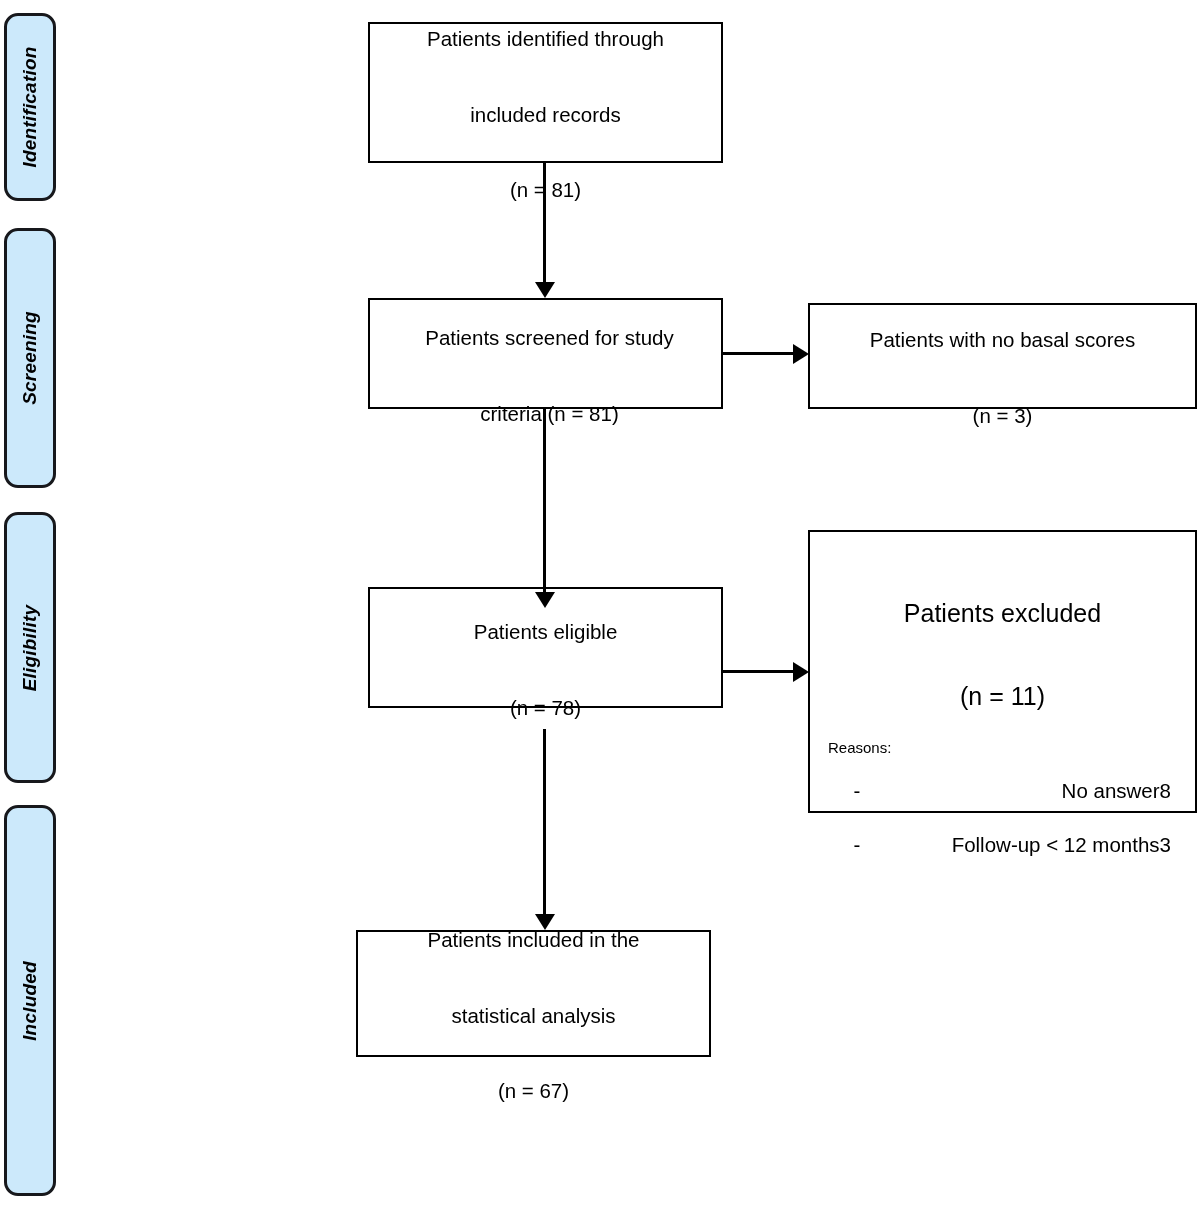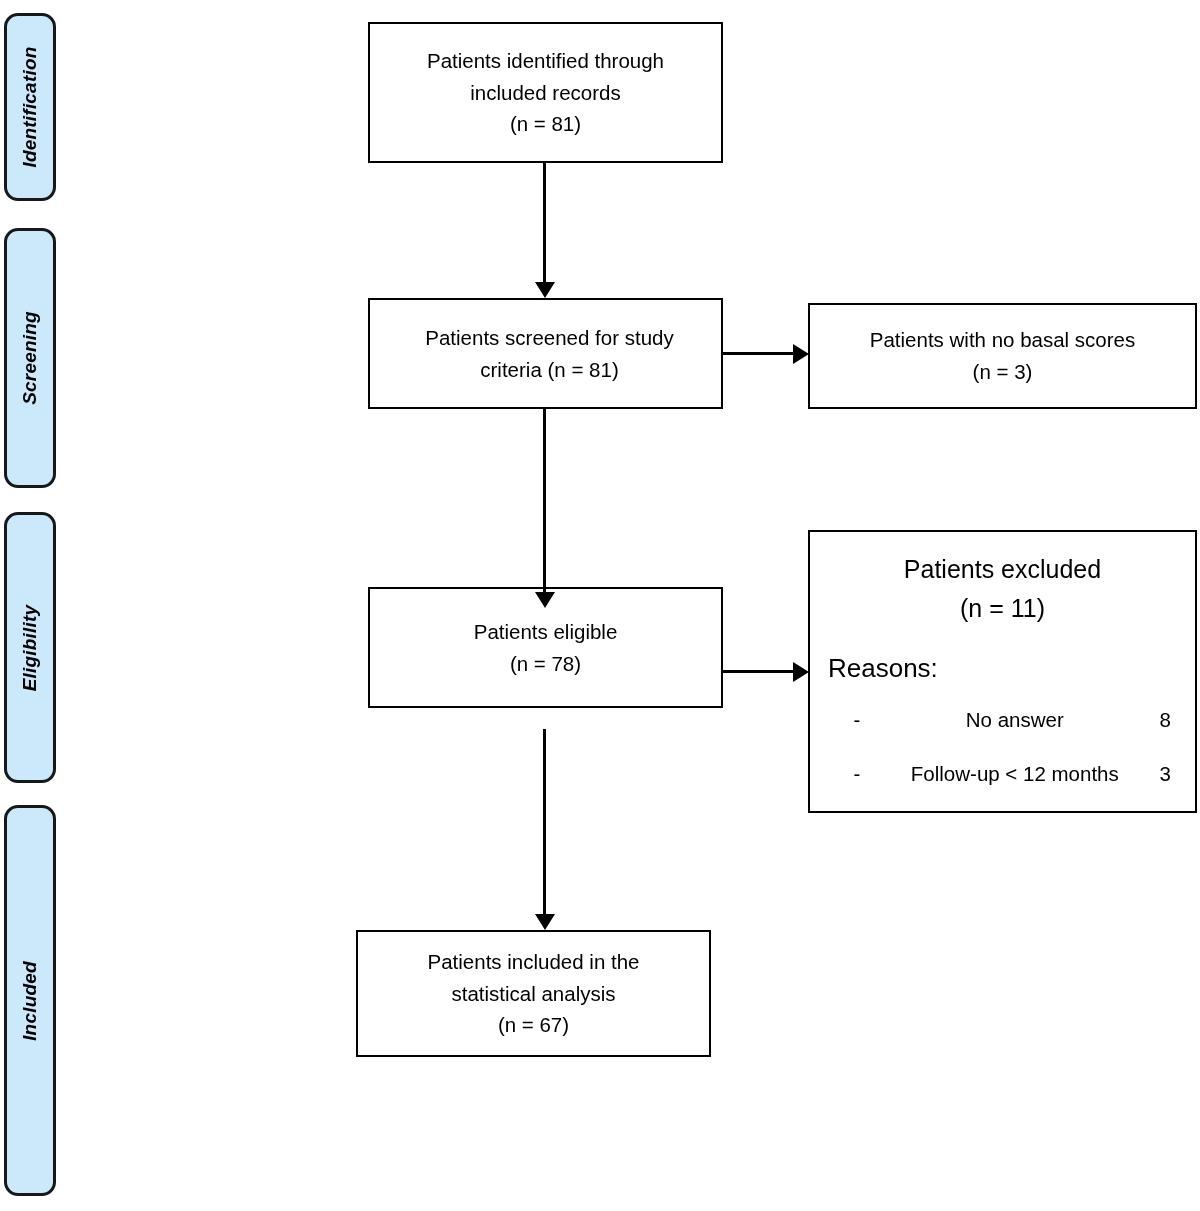--- a/index.html
+++ b/index.html
@@ -59,55 +59,55 @@
     border: 2.5px solid #000000;
     box-sizing: border-box;
     display: flex;
     flex-direction: column;
     align-items: center;
     justify-content: center;
     text-align: center;
     font-size: 20.5px;
     line-height: 1.55;
   }
-  .flow-box .line { display: block; white-space: nowrap; }
+  .flow-box .line { display: block; white-space: nowrap; margin-top: 44px; }
 
   #box-identified { left: 368px; top: 22px;  width: 355px; height: 141px; }
   #box-screened   { left: 368px; top: 298px; width: 355px; height: 111px; padding-left: 8px; }
   #box-nobasal    { left: 808px; top: 303px; width: 389px; height: 106px; }
   #box-eligible   { left: 368px; top: 587px; width: 355px; height: 121px; }
   #box-excluded   { left: 808px; top: 530px; width: 389px; height: 283px;
                     display: block; padding: 18px 0 0 0; }
   #box-included   { left: 356px; top: 930px; width: 355px; height: 127px; }
 
   
   .excl-head {
     text-align: center;
     font-size: 25px;
     line-height: 1.55;
   }
   .excl-reasons-title {
     margin: 20px 0 0 18px;
-    font-size: 26px;
+    font-size: 15px;
     text-align: left;
   }
   .excl-list {
     margin: 16px 0 0 0;
     padding: 0;
     list-style: none;
   }
   .excl-item {
     display: flex;
     align-items: baseline;
     font-size: 20.5px;
     margin: 0 24px 0 34px;
     padding-bottom: 22px;
   }
   .excl-dash { width: 26px; flex: 0 0 26px; }
-  .excl-text { flex: 1 1 auto; text-align: center; }
+  .excl-text { flex: 1 1 auto; text-align: right; }
   .excl-count { flex: 0 0 auto; text-align: right; }
 
   
   .conn-v {
     position: absolute;
     width: 3px;
     background: #000000;
   }
   .conn-h {
     position: absolute;

